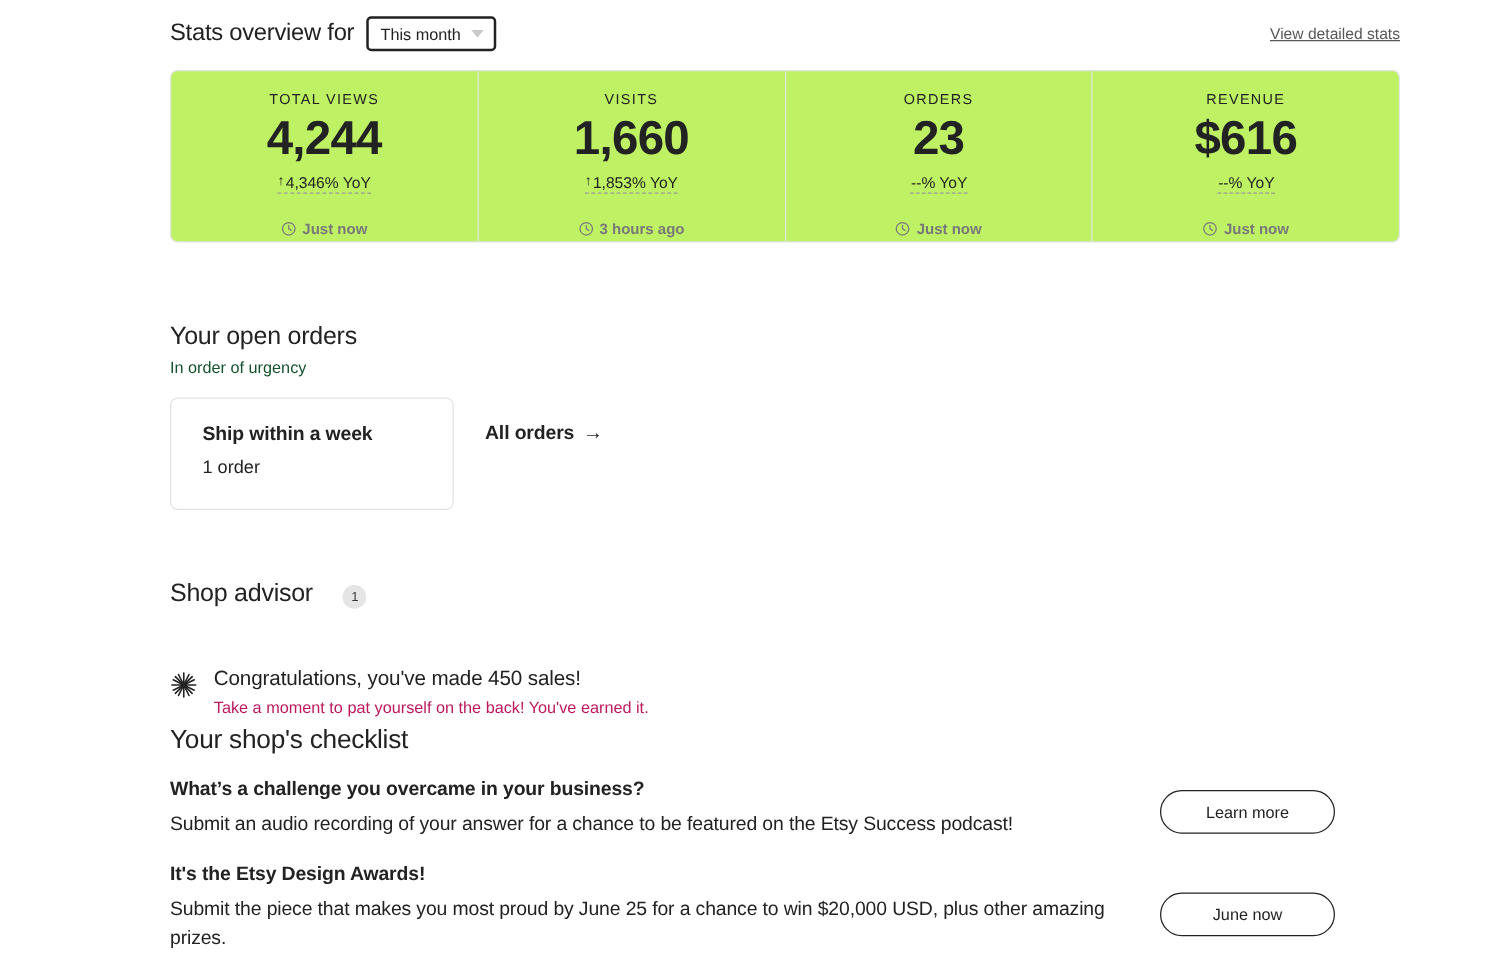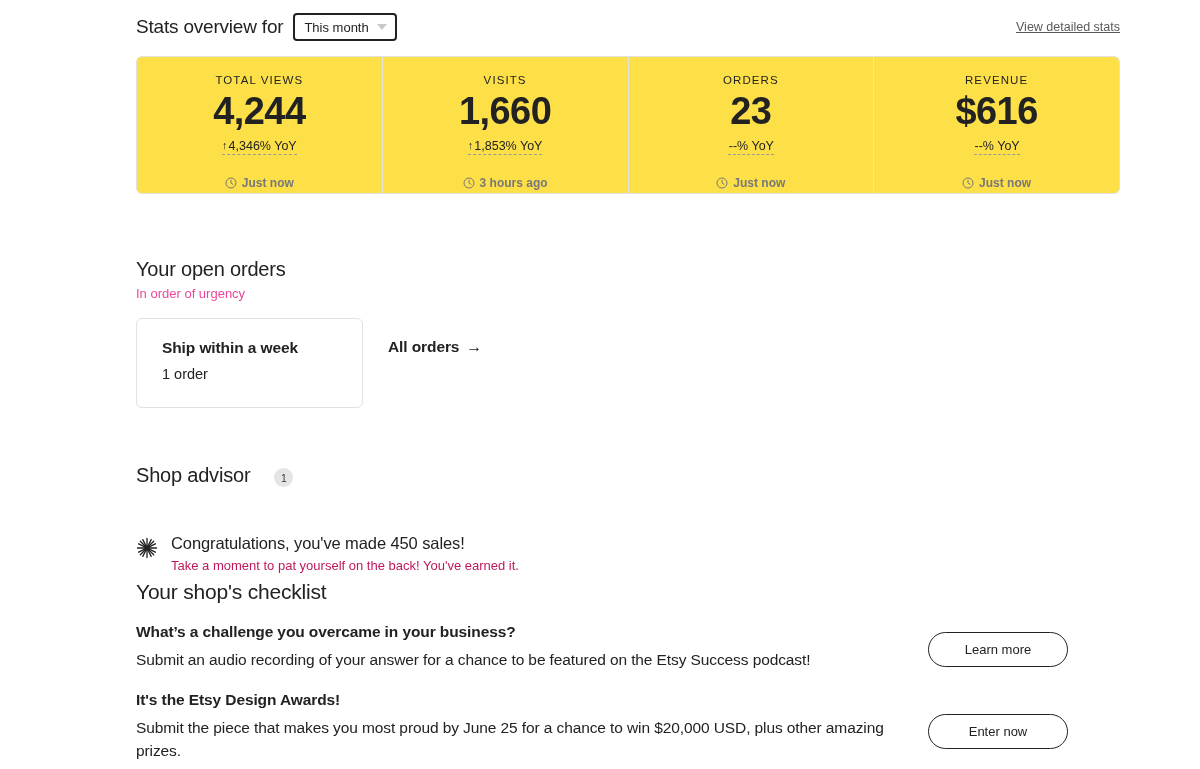--- a/index.html
+++ b/index.html
@@ -81,21 +81,21 @@
   
   .stats-card {
     position: absolute;
     left: 136px;
     top: 56px;
     width: 984px;
     height: 138px;
     border: 1px solid #e1e3df;
     border-radius: 6px;
     display: flex;
-    background: #fde047;
+    background: #bef264;
     overflow: hidden;
   }
   .stat {
     flex: 1 1 0;
     display: flex;
     flex-direction: column;
     align-items: center;
     justify-content: flex-start;
     padding-top: 17px;
     border-right: 1px solid #e1e3df;
@@ -152,21 +152,21 @@
     font-size: 20px;
     font-weight: 400;
     color: #222222;
     letter-spacing: -0.2px;
   }
   .open-orders-sub {
     position: absolute;
     left: 136px;
     top: 286px;
     font-size: 13px;
-    color: #ec4899;
+    color: #14532d;
   }
   .order-card {
     position: absolute;
     left: 136px;
     top: 318px;
     width: 227px;
     height: 90px;
     border: 1px solid #e1e3df;
     border-radius: 6px;
     background: #ffffff;
@@ -420,15 +420,15 @@
   <div class="check-item first">
     <div class="check-head">What’s a challenge you overcame in your business?</div>
     <div class="check-body">Submit an audio recording of your answer for a chance to be featured on the Etsy Success podcast!</div>
   </div>
   <button class="pill-btn learn">Learn more</button>
 
   <div class="check-item second">
     <div class="check-head">It's the Etsy Design Awards!</div>
     <div class="check-body">Submit the piece that makes you most proud by June 25 for a chance to win $20,000 USD, plus other amazing prizes.</div>
   </div>
-  <button class="pill-btn enter">Enter now</button>
+  <button class="pill-btn enter">June now</button>
 
 </div>
 
 </body></html>

